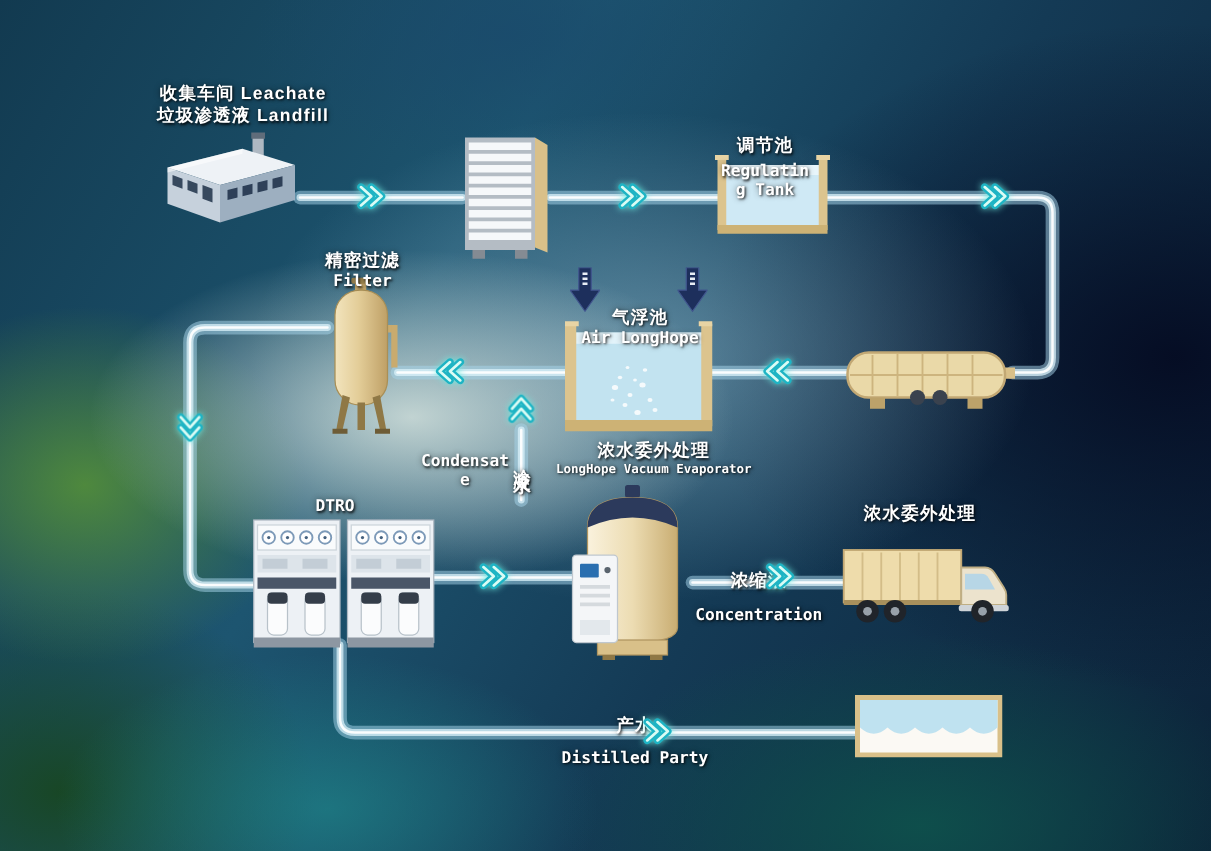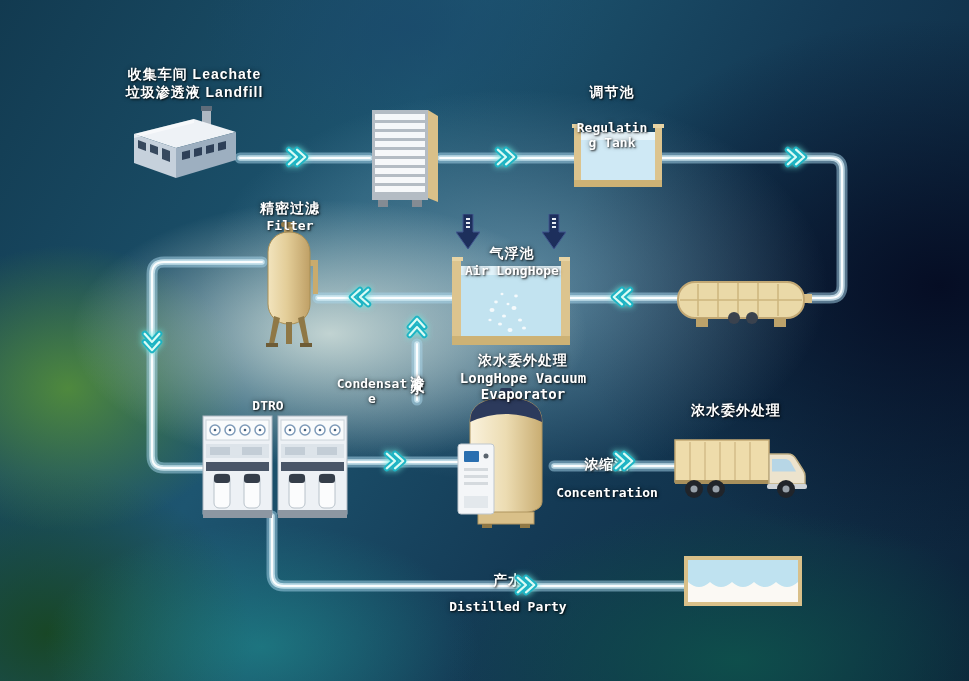--- a/index.html
+++ b/index.html
@@ -27,22 +27,22 @@
   .chev svg{width:100%;height:100%;}
   .co{stroke:#1eb4c4;stroke-width:6.5;}
   .ci{stroke:#dafcf5;stroke-width:2.4;}
   .chev.left{transform:rotate(180deg);}
   .chev.down{transform:rotate(90deg);}
   .chev.up{transform:rotate(-90deg);}
   .lbl{position:absolute;z-index:5;color:#fff;text-align:center;line-height:1.2;
        text-shadow:1px 1px 2px rgba(0,0,0,.8),0 0 5px rgba(0,0,0,.45);}
   .cn{display:block;font:bold 14px "Liberation Sans",sans-serif;letter-spacing:1px;}
   .en{display:block;font:bold 13px "DejaVu Sans Mono",monospace;}
-  .en.small{font-size:14px;}
-  .wrap{word-break:break-all;width:76px;margin:18px auto;}
+  .en.small{font-size:10px;}
+  .wrap{word-break:break-all;width:76px;margin:4px auto;}
   .gap{margin-bottom:8px;}
   .vert{writing-mode:vertical-rl;text-orientation:upright;letter-spacing:3px;}
 </style>
 </head>
 <body>
 
 <div class="canvas">
   <div class="bg"></div>
 
   <svg id="pipe-svg" class="pipes" width="969" height="681" viewBox="0 0 969 681">
@@ -386,21 +386,21 @@
           <path class="ci" d="M13 4 L22 12 L13 20"></path>
         </g>
       </svg></div>
 
   <div class="lbl" style="left:92px;top:66px;width:205px">
     <span class="cn">收集车间  Leachate</span>
     <span class="cn">垃圾渗透液 Landfill</span>
   </div>
 
 
-  <div class="lbl" style="left:562px;top:84px;width:100px">
+  <div class="lbl" style="left:562px;top:108px;width:100px">
     <span class="cn">调节池</span>
     <span class="en wrap">Regulating Tank</span>
   </div>
 
 
   <div class="lbl" style="left:458px;top:245px;width:108px;z-index:6">
     <span class="cn">气浮池</span>
     <span class="en">Air LongHope</span>
   </div>
 

